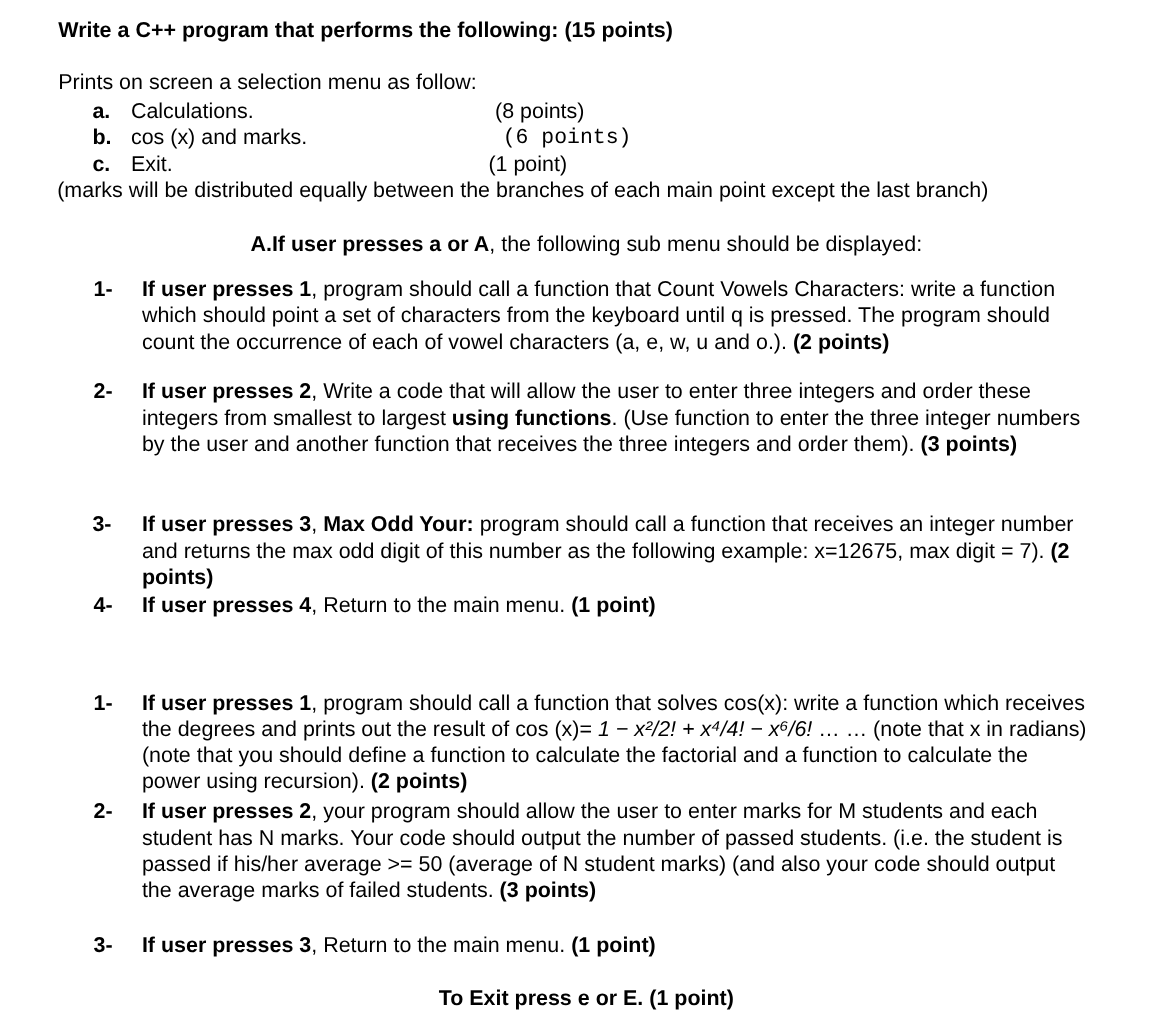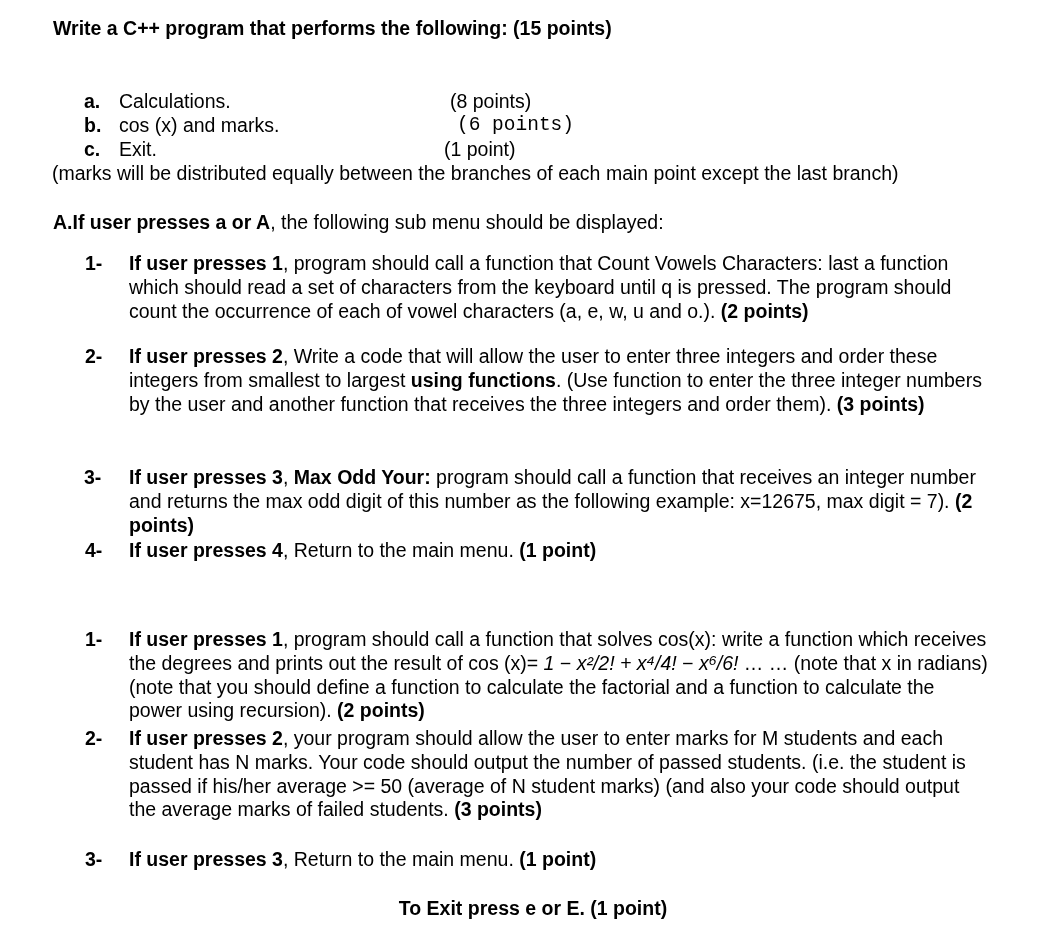--- a/index.html
+++ b/index.html
@@ -60,21 +60,21 @@
   .menu-row.r1 .menu-pts { left: 397px; }
   .menu-row.r2 .menu-pts { left: 404px; font-family: Liberation Mono, monospace; }
   .menu-row.r3 .menu-pts { left: 391px; }
 
   
   #note {
     left: 52px; top: 162px; width: 980px;
   }
 
   
-  #secA { left: 53px; top: 211px; width: 960px; }
+  #secA { left: 53px; top: 211px; width: 960px; text-align: center; }
   #secB { left: 53px; top: 589px; width: 960px; }
 
   
   .item {
     position: absolute;
     width: 938px;
     padding-left: 76px;
     box-sizing: border-box;
   }
   .item .mk {
@@ -107,20 +107,21 @@
     font-style: italic;
   }
 </style>
 </head>
 <body>
 
 <div class="page">
 
   <div class="blk" id="title">Write a C++ program that performs the following: (15 points)</div>
 
+  <div class="blk" id="intro">Prints on screen a selection menu as follow:</div>
 
   <div class="blk" id="menu">
     <div class="menu-row r1">
       <span class="menu-letter">a.</span>
       <span class="menu-text">Calculations.</span>
       <span class="menu-pts">(8 points)</span>
     </div>
     <div class="menu-row r2">
       <span class="menu-letter">b.</span>
       <span class="menu-text">cos (x) and marks.</span>
@@ -134,21 +135,21 @@
   </div>
 
   <div class="blk" id="note">(marks will be distributed equally between the branches of each main point except the last branch)</div>
 
   <div class="blk" id="secA">
     <b>A.If user presses a or A</b><span>, the following sub menu should be displayed:</span>
   </div>
 
   <div class="blk item" id="a1">
     <span class="mk">1-</span>
-    <span class="bd"><b>If user presses 1</b><span>, program should call a function that Count Vowels Characters: last a function which should read a set of characters from the keyboard until q is pressed. The program should count the occurrence of each of vowel characters (a, e, w, u and o.). </span><b>(2 points)</b></span>
+    <span class="bd"><b>If user presses 1</b><span>, program should call a function that Count Vowels Characters: write a function which should point a set of characters from the keyboard until q is pressed. The program should count the occurrence of each of vowel characters (a, e, w, u and o.). </span><b>(2 points)</b></span>
   </div>
 
   <div class="blk item" id="a2">
     <span class="mk">2-</span>
     <span class="bd"><b>If user presses 2</b><span>, Write a code that will allow the user to enter three integers and order these integers from smallest to largest </span><b>using functions</b><span>. (Use function to enter the three integer numbers by the user and another function that receives the three integers and order them). </span><b>(3 points)</b></span>
   </div>
 
   <div class="blk item wide" id="a3">
     <span class="mk">3-</span>
     <span class="bd"><b>If user presses 3</b><span>, </span><b>Max Odd Your:</b><span> program should call a function that receives an integer number and returns the max odd digit of this number as the following example: x=12675, max digit = 7). </span><b>(2 points)</b></span>

